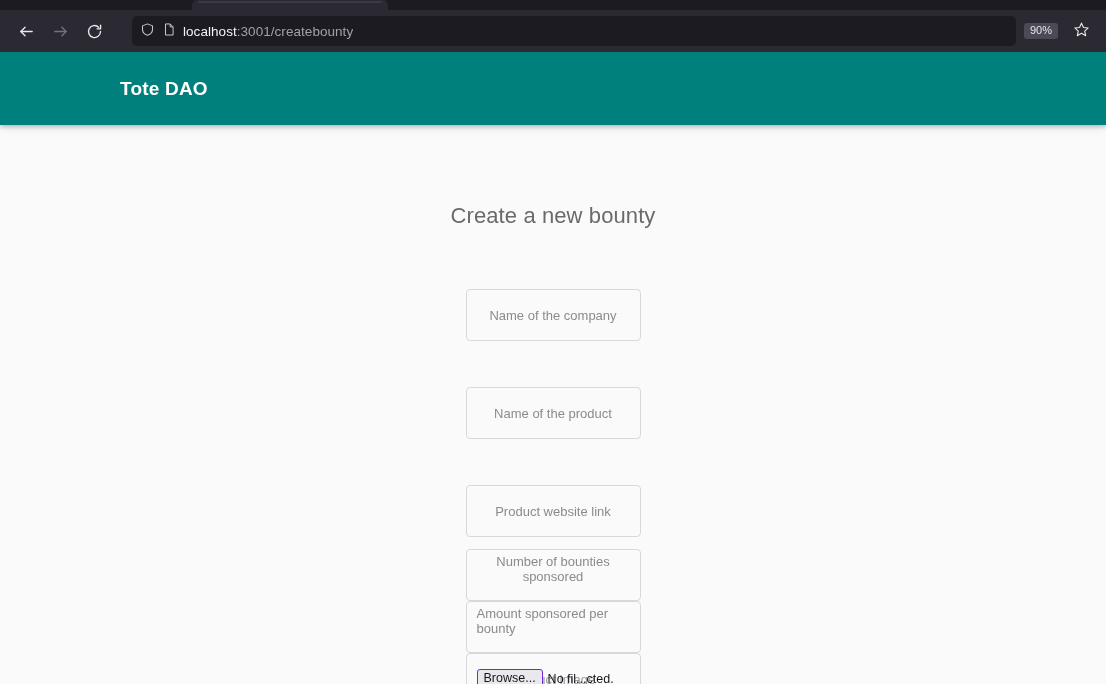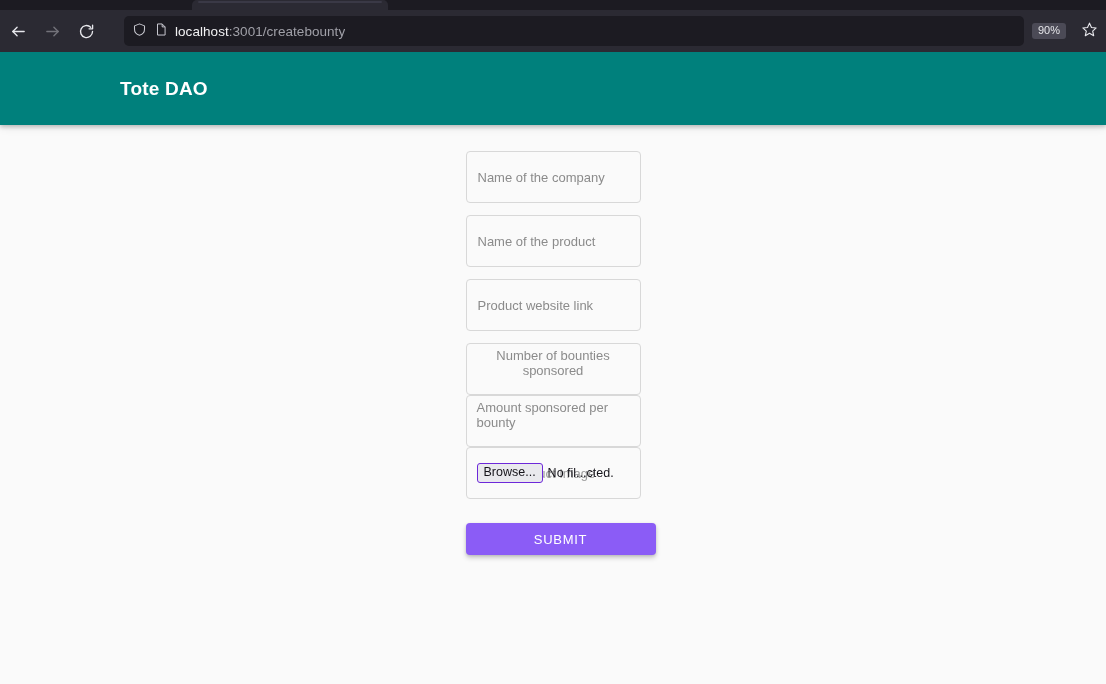--- a/index.html
+++ b/index.html
@@ -35,21 +35,21 @@
   .tab-ghost::after {
     content:"";
     position:absolute; left:6px; right:6px; top:1px; height:2px;
     background:#3a3946; border-radius:2px;
   }
 
   .navbar {
     height: 42px;
     background: #2b2a33;
     display: flex; align-items: center;
-    padding: 0 2px;
+    padding: 0 10px;
     flex: 0 0 auto;
     gap: 2px;
   }
   .nav-btn {
     width: 32px; height: 32px;
     display: flex; align-items: center; justify-content: center;
     border-radius: 4px;
     flex: 0 0 auto;
   }
   .nav-btn svg { display:block; }
@@ -147,21 +147,21 @@
     border-radius: 4px;
     background: #fafafa;
     color: #8b8b8b;
     font-size: 13px;
     font-family: "Liberation Sans", sans-serif;
     padding: 4px 11px;
     outline: none;
     display: block;
   }
   .field::placeholder { color: #8b8b8b; opacity: 1; }
-  .field.text-left { text-align: left; }
+  .field.text-left { text-align: center; margin-top: 34px; }
   .field.text-right { text-align: right; }
 
   
   .field-wrap {
     position: relative;
     width: 175px; height: 40px;
   }
   .field-wrap .field {
     position: absolute; inset: 0;
     width: 175px; height: 52px;
@@ -299,20 +299,21 @@
   </div>
 
   <div id="viewport">
 
     <div class="appbar">
       <span class="appbar-title">Tote DAO</span>
     </div>
 
     <div class="page-body">
 
+      <h1 class="form-heading">Create a new bounty</h1>
 
       <form class="form">
 
         <input class="field text-left" type="text" placeholder="Name of the company" style="">
 
         <input class="field text-left" type="text" placeholder="Name of the product" style="">
 
         <input class="field text-left" type="text" placeholder="Product website link" style="">
 
         <div class="field-wrap">

